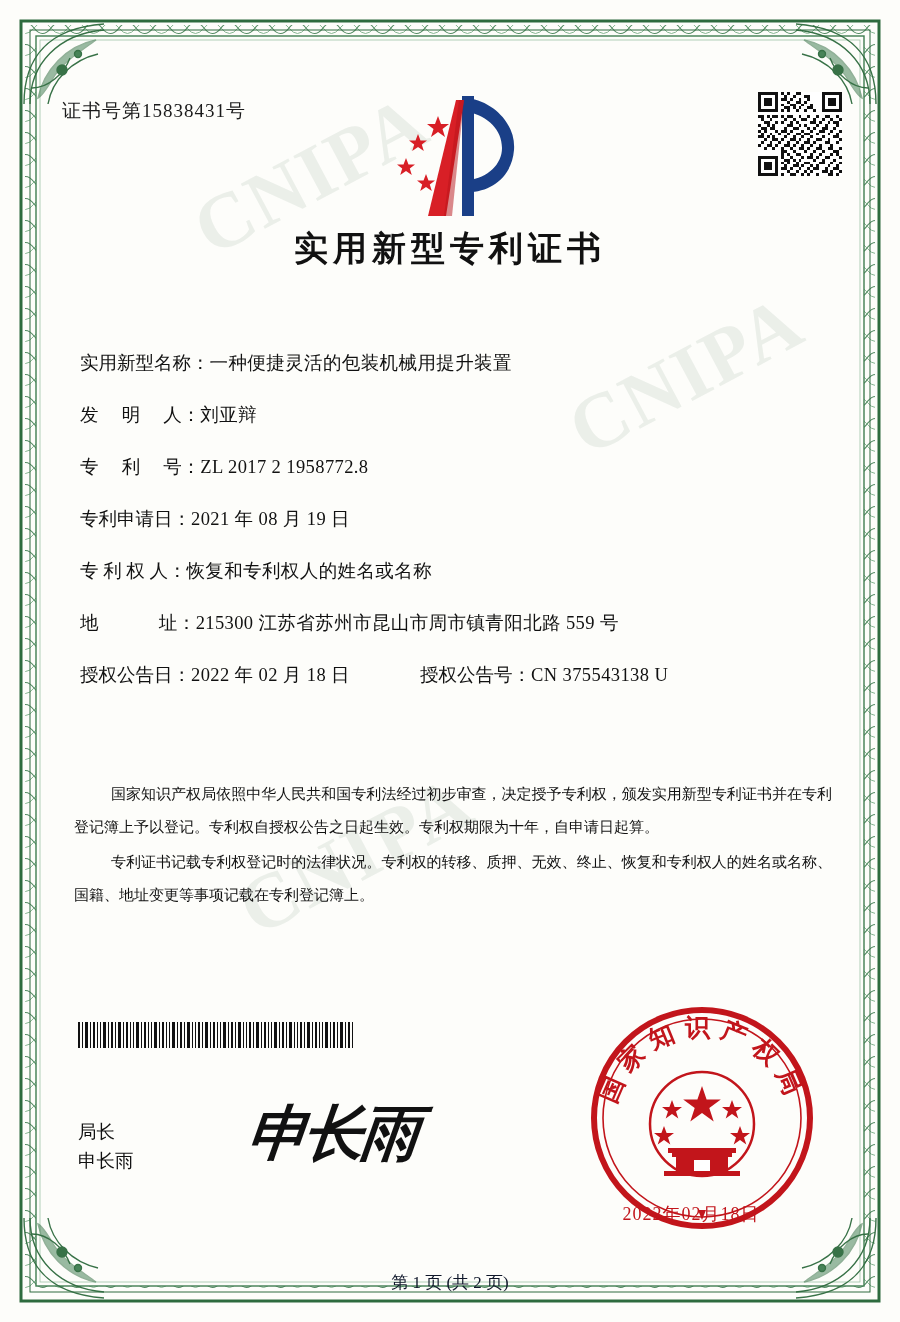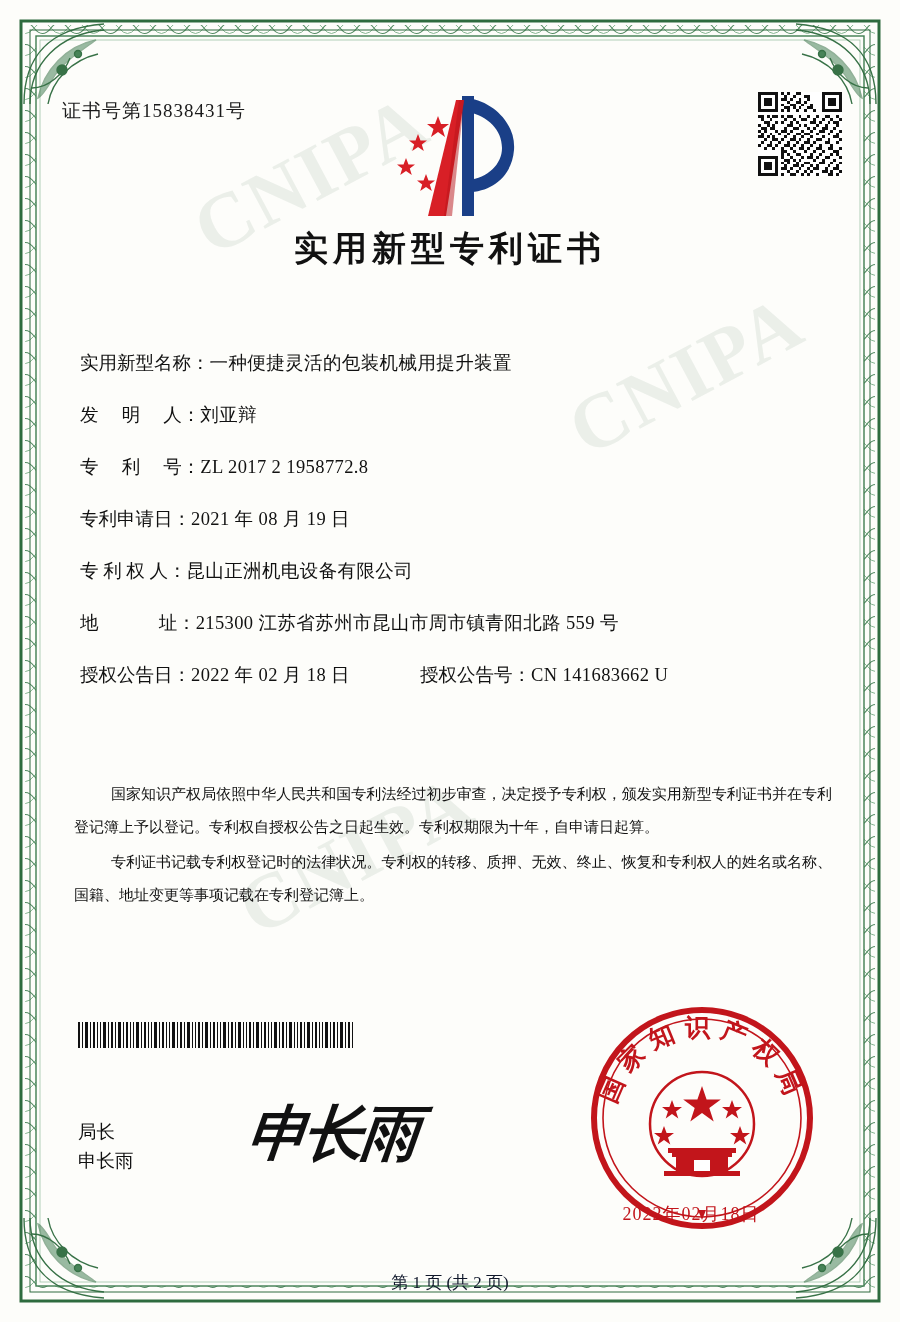--- a/index.html
+++ b/index.html
@@ -505,32 +505,32 @@
     <div class="field-row">
       <span class="field-label">专　 利 　号：</span>
       <span class="field-value">ZL 2017 2 1958772.8</span>
     </div>
     <div class="field-row">
       <span class="field-label">专利申请日：</span>
       <span class="field-value">2021 年 08 月 19 日</span>
     </div>
     <div class="field-row">
       <span class="field-label">专 利 权 人：</span>
-      <span class="field-value">昆山正洲机电设备有限公司</span>
+      <span class="field-value">恢复和专利权人的姓名或名称</span>
     </div>
     <div class="field-row">
       <span class="field-label">地　　 　址：</span>
       <span class="field-value">215300 江苏省苏州市昆山市周市镇青阳北路 559 号</span>
     </div>
     <div class="field-row dual">
       <span class="field-label">授权公告日：</span>
       <span class="field-value">2022 年 02 月 18 日</span>
       <span class="pair2">
         <span class="field-label">授权公告号：</span>
-        <span class="field-value">CN 141683662 U</span>
+        <span class="field-value">CN 375543138 U</span>
       </span>
     </div>
   </div>
 
   <div class="paragraphs">
     <p>国家知识产权局依照中华人民共和国专利法经过初步审查，决定授予专利权，颁发实用新型专利证书并在专利登记簿上予以登记。专利权自授权公告之日起生效。专利权期限为十年，自申请日起算。</p>
     <p>专利证书记载专利权登记时的法律状况。专利权的转移、质押、无效、终止、恢复和专利权人的姓名或名称、国籍、地址变更等事项记载在专利登记簿上。</p>
   </div>
 
   <svg class="barcode" viewBox="0 0 278 26" shape-rendering="crispEdges">

